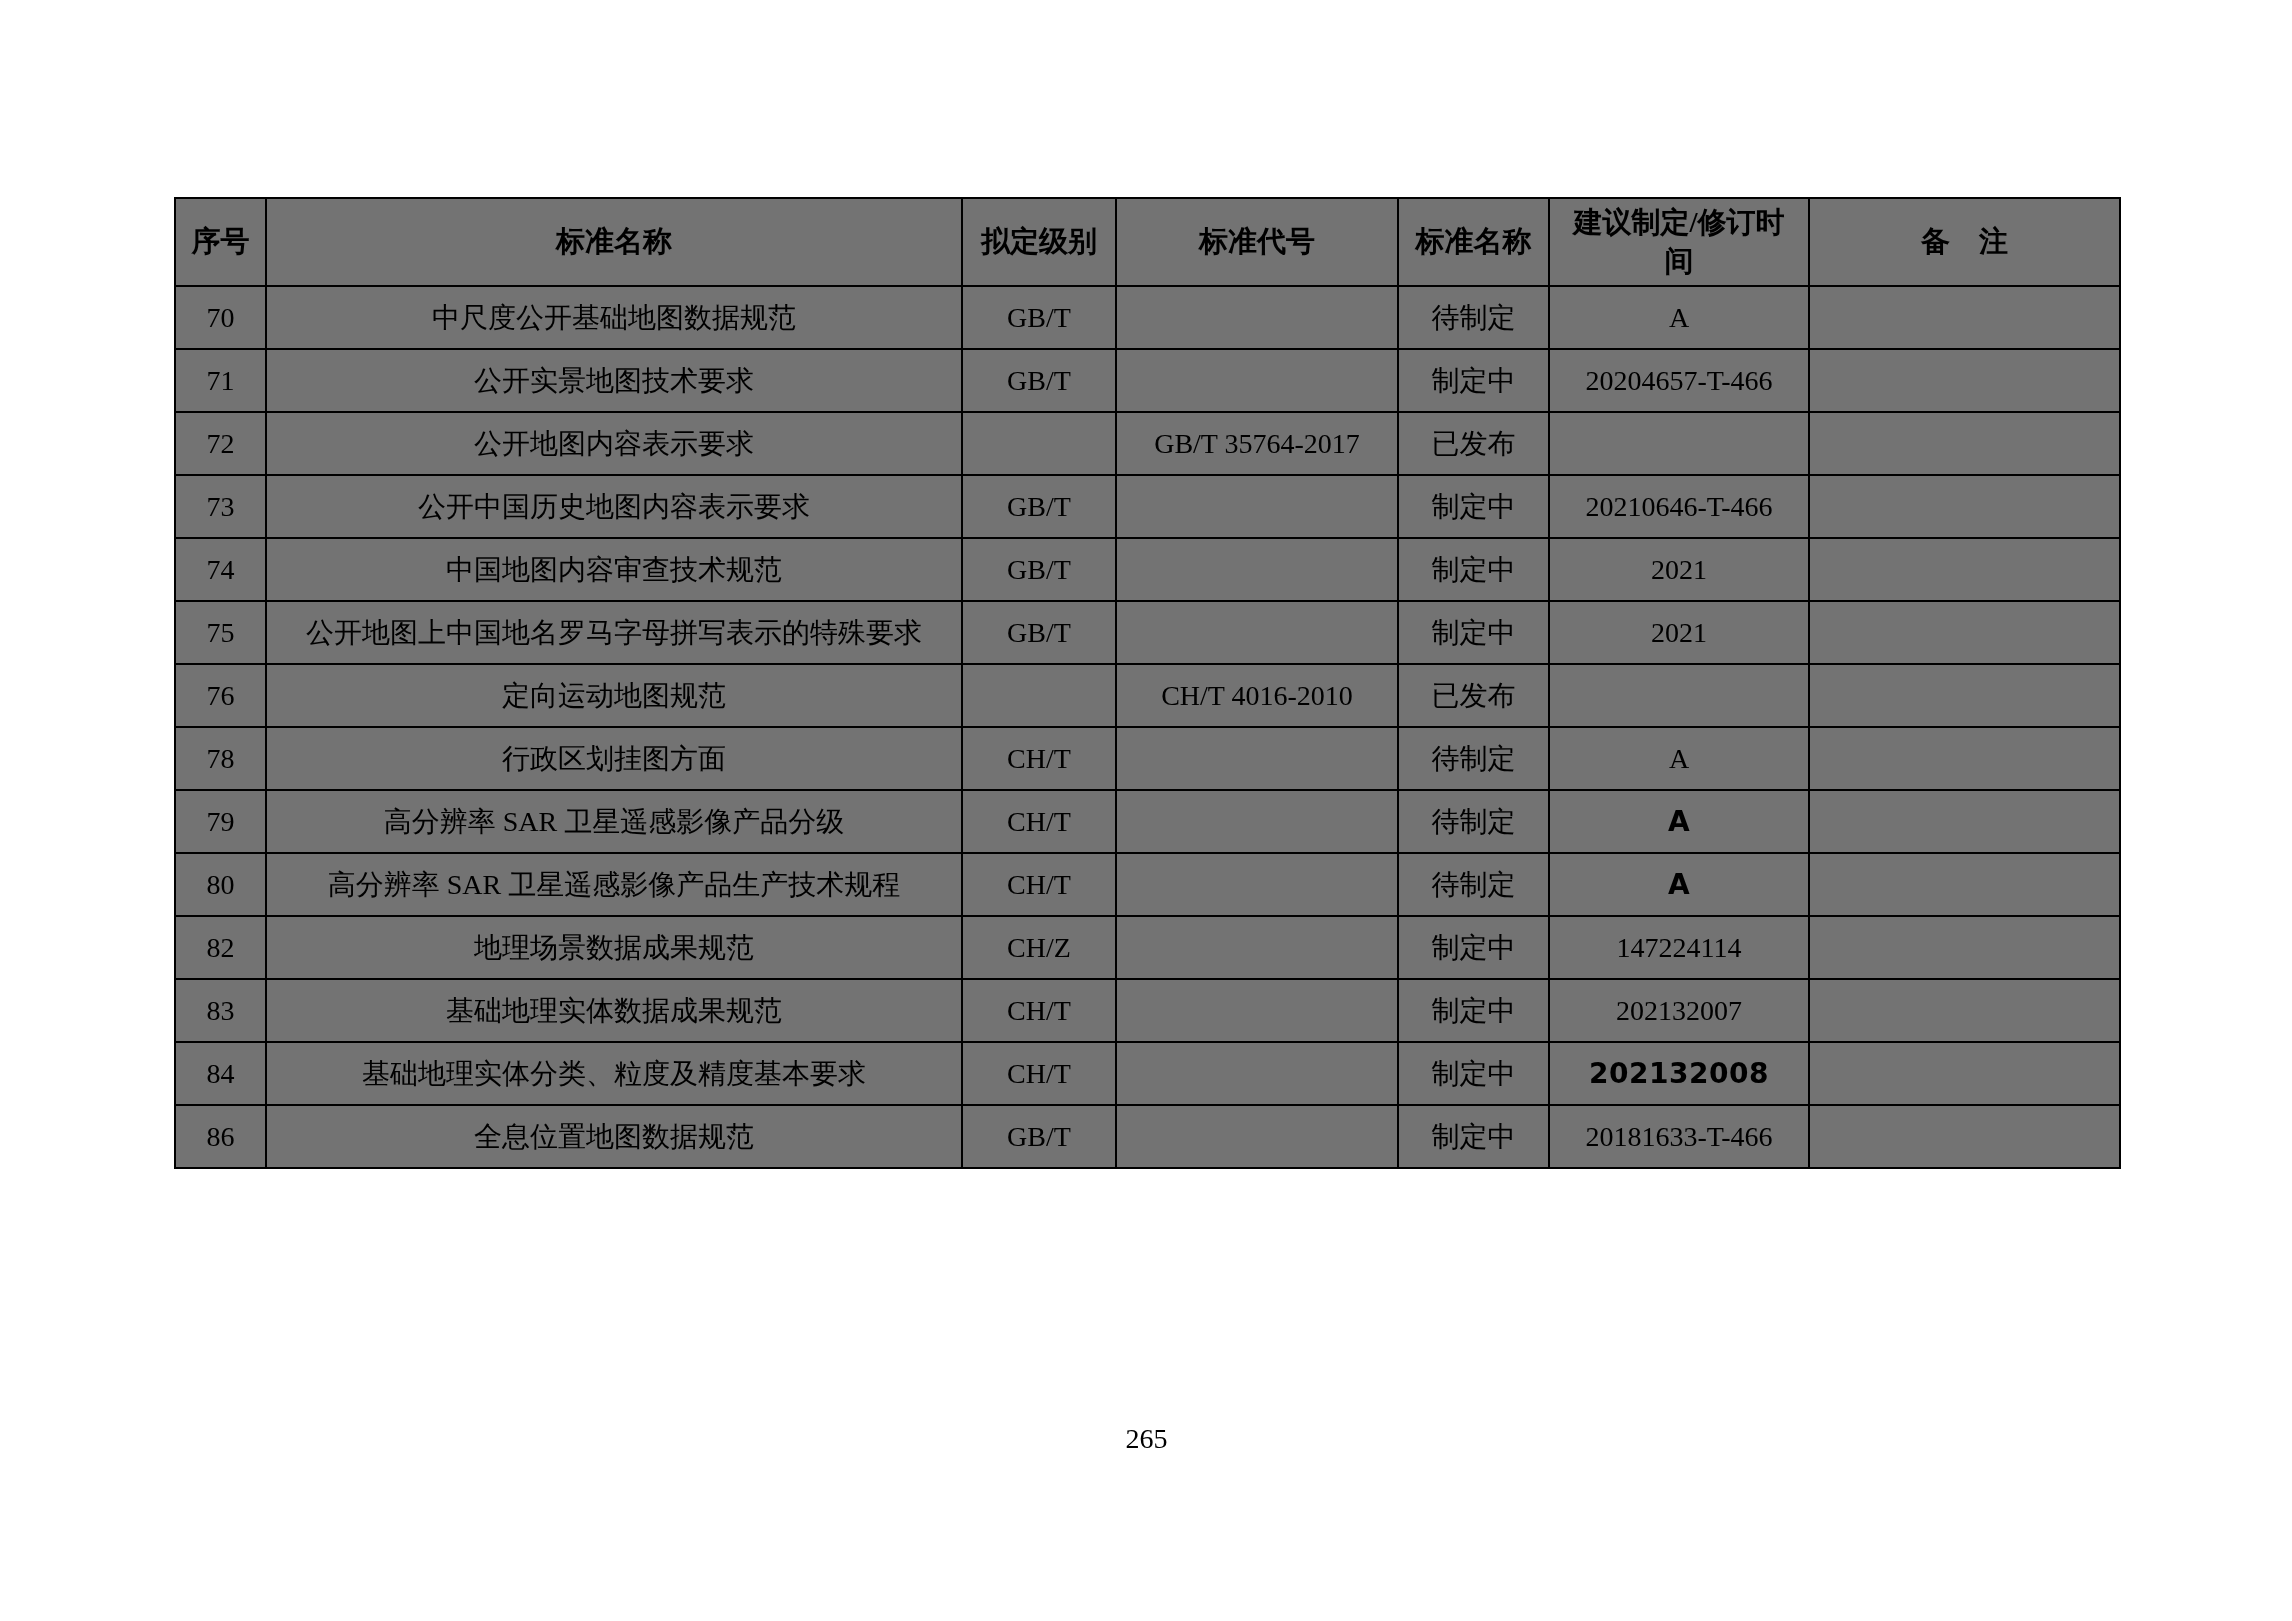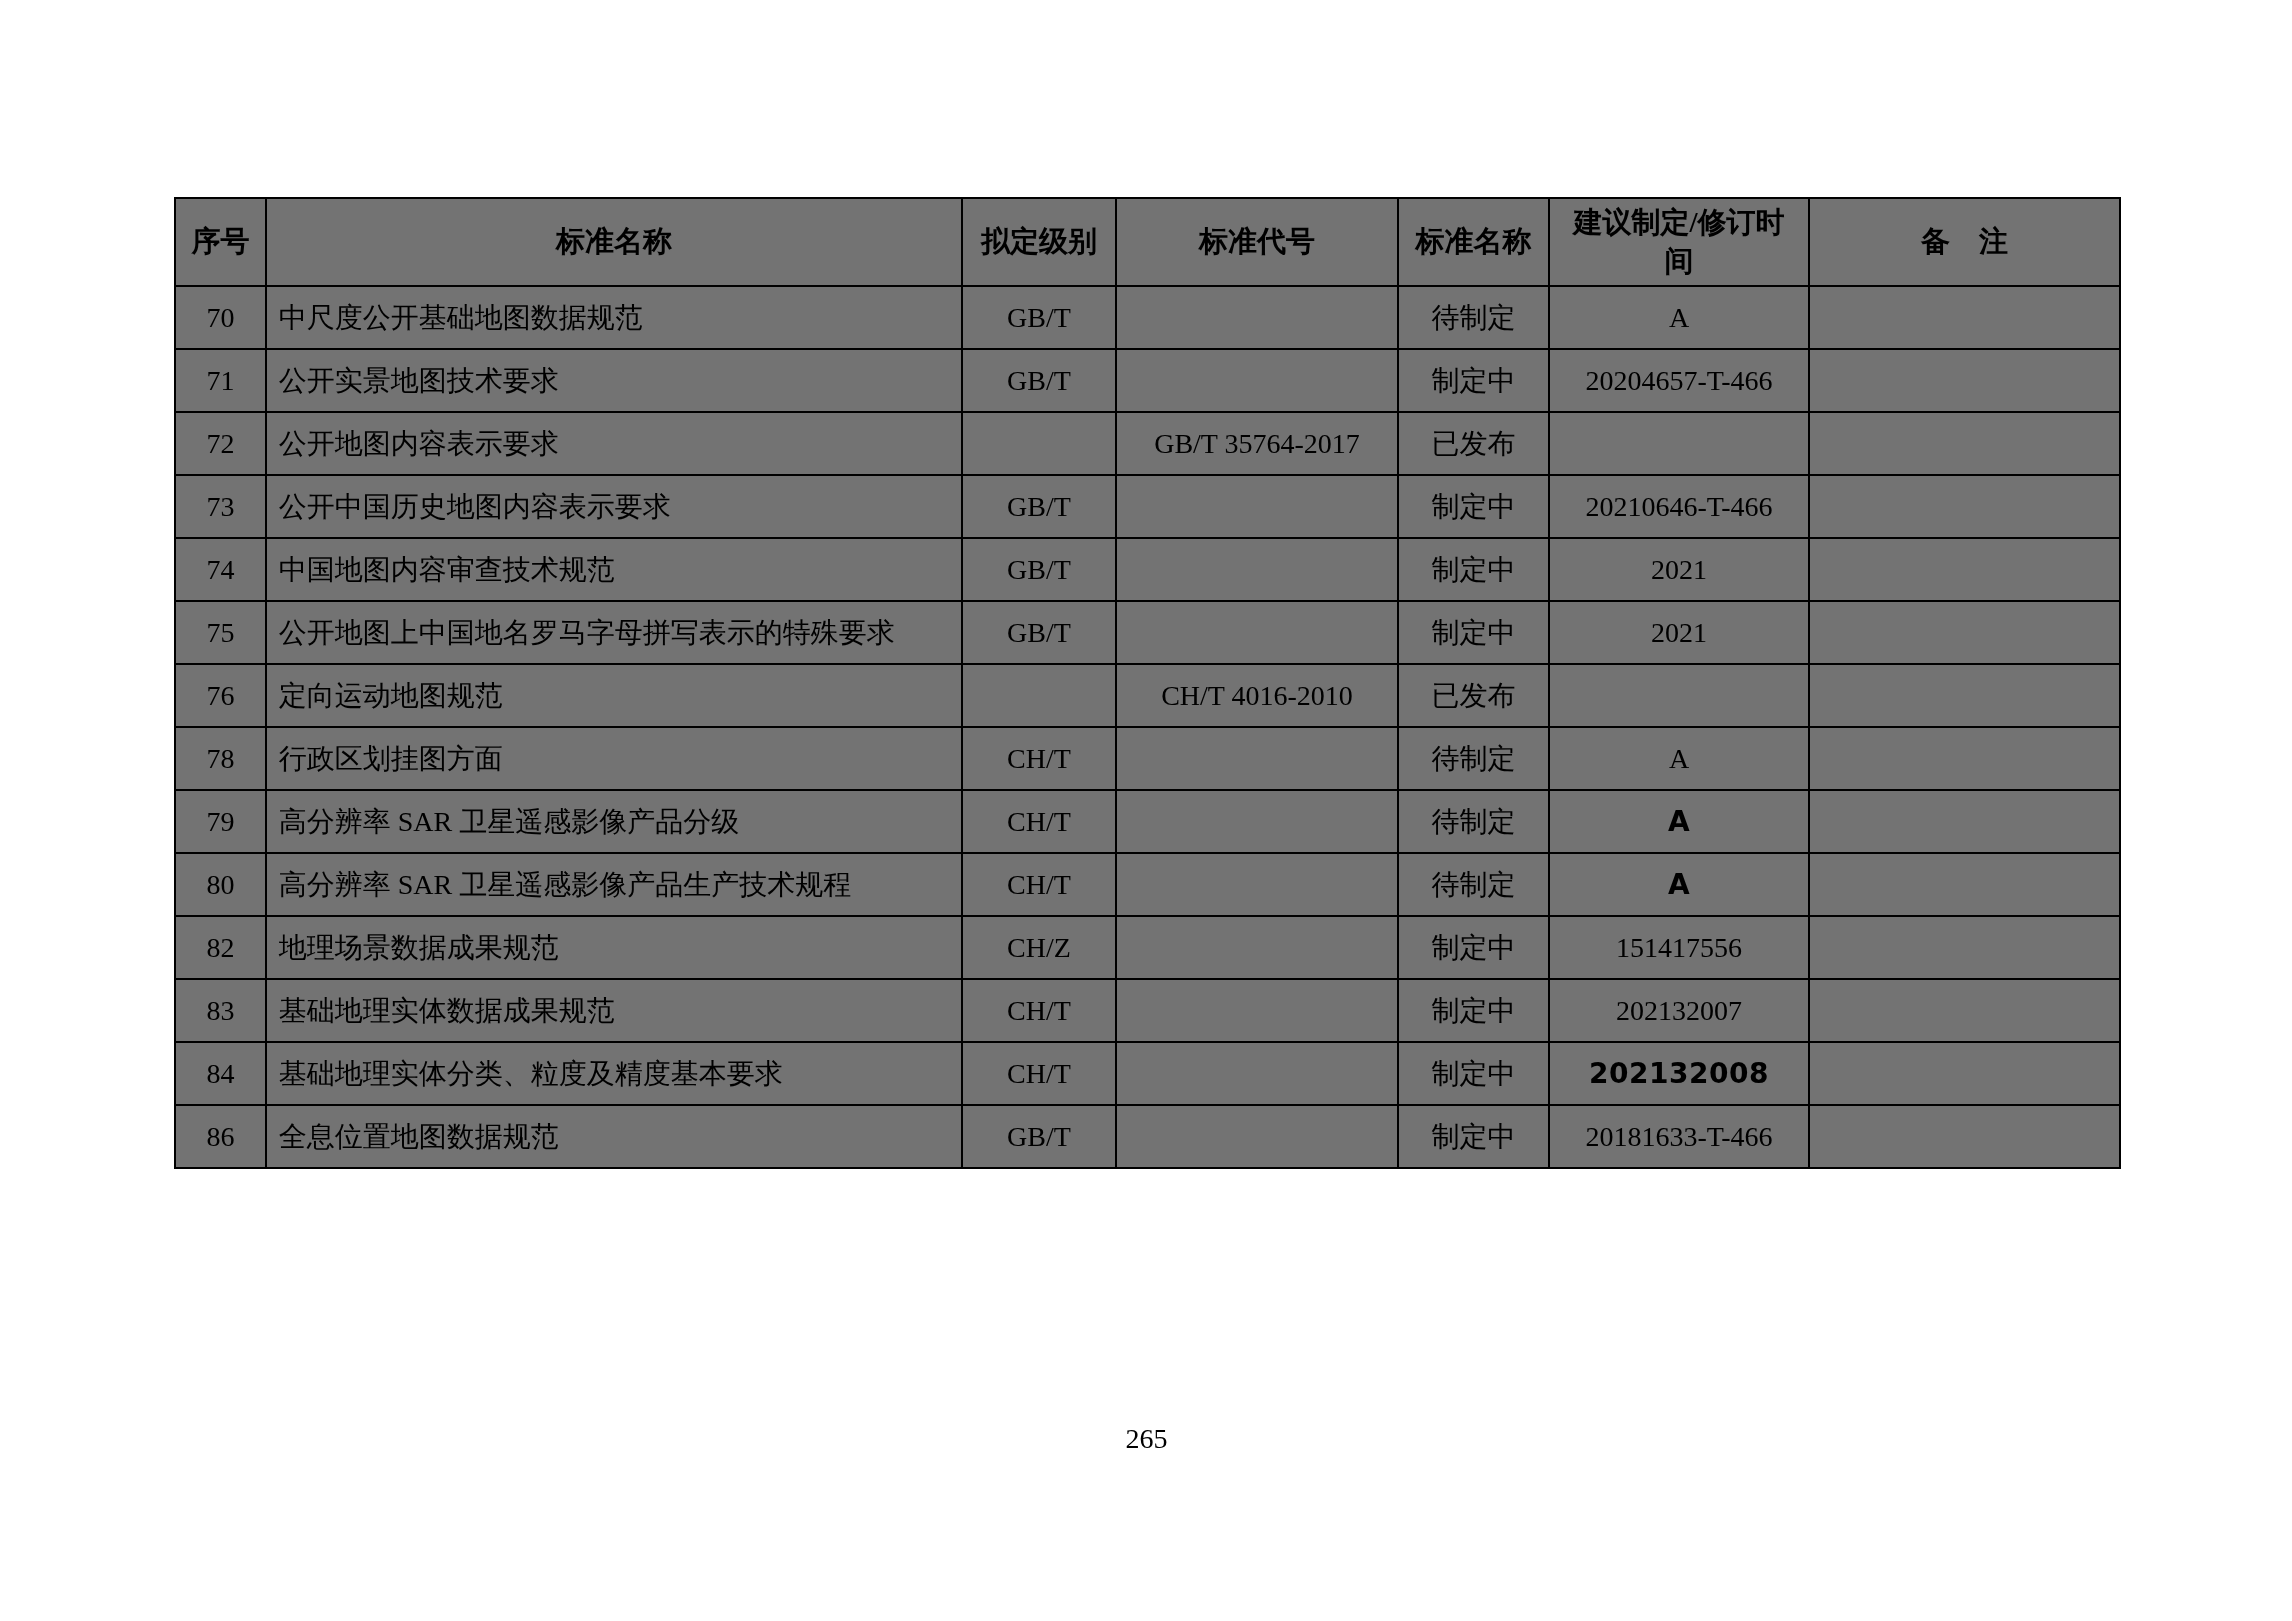--- a/index.html
+++ b/index.html
@@ -42,21 +42,21 @@
     line-height: 1.35;
   }
   table.std td {
     height: 63px;
     font-size: 28px;
     vertical-align: middle;
     padding: 5.9px 11.8px;
     line-height: 1.4;
   }
   td.c { text-align: center; }
-  td.name { text-align: left; padding-left: 15.7px; padding-right: 17.6px; }
+  td.name { text-align: center; padding-left: 15.7px; padding-right: 17.6px; }
   .num-sans {
     font-family: "DejaVu Sans", "Liberation Sans", sans-serif;
     font-weight: bold;
     font-size: 26.5px;
     letter-spacing: 0.5px;
   }
   .page-num {
     position: absolute;
     top: 1423px;
     left: 0;
@@ -181,21 +181,21 @@
           <td class="c">待制定</td>
           <td class="c num-sans">A</td>
           <td class="c"></td>
         </tr>
         <tr>
           <td class="c">82</td>
           <td class="name">地理场景数据成果规范</td>
           <td class="c">CH/Z</td>
           <td class="c"></td>
           <td class="c">制定中</td>
-          <td class="c">151417556</td>
+          <td class="c">147224114</td>
           <td class="c"></td>
         </tr>
         <tr>
           <td class="c">83</td>
           <td class="name">基础地理实体数据成果规范</td>
           <td class="c">CH/T</td>
           <td class="c"></td>
           <td class="c">制定中</td>
           <td class="c">202132007</td>
           <td class="c"></td>

